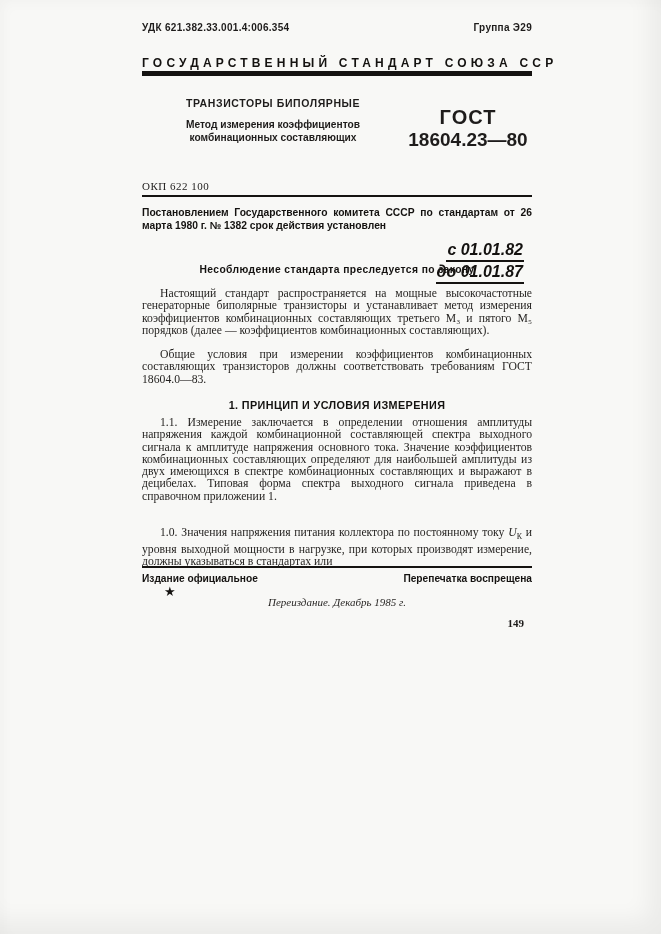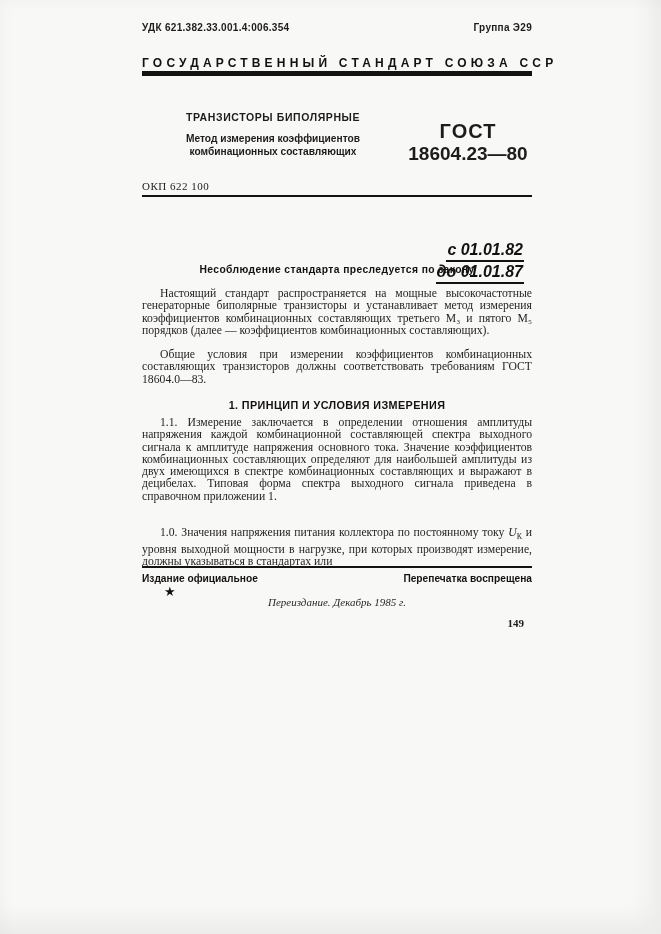--- a/index.html
+++ b/index.html
@@ -27,21 +27,21 @@
   .udk-row { top:22px; display:flex; justify-content:space-between;
              font-family:"Liberation Sans","DejaVu Sans",sans-serif;
              font-weight:bold; font-size:10px; letter-spacing:0.3px; }
 
   .main-header { top:56px; text-align:center;
                  font-family:"Liberation Sans","DejaVu Sans",sans-serif;
                  font-weight:bold; font-size:12px; letter-spacing:4.2px;
                  white-space:nowrap; color:#141210; }
   .header-bar { top:71px; height:5px; background:#151311; }
 
-  .title-row { top:111px; display:flex; }
+  .title-row { top:97px; display:flex; }
   .title-left { width:262px; text-align:center; }
   .title-ru   { font-size:10.5px; font-weight:bold; letter-spacing:0.6px; }
   .subtitle-ru{ margin-top:9px; font-size:10.2px; font-weight:bold; line-height:13px; }
   .title-en   { margin-top:9px; font-size:11px; line-height:13px; color:#2a2826; }
   .title-right { width:128px; text-align:center; padding-top:9px; }
   .gost-label  { font-size:20px; font-weight:bold; letter-spacing:1px; line-height:22px; }
   .gost-number { font-size:19px; font-weight:bold; line-height:24px; white-space:nowrap; }
 
   .okp { top:180px; font-size:11px; letter-spacing:0.5px; }
   .rule-thin { top:195px; height:2px; background:#151311; }
@@ -96,20 +96,21 @@
       </div>
       <div class="title-right">
         <div class="gost-label sans">ГОСТ</div>
         <div class="gost-number sans">18604.23—80</div>
       </div>
     </div>
 
     <div class="abs okp">ОКП 622 100</div>
     <div class="abs rule-thin"></div>
 
+    <div class="abs decree sans">Постановлением Государственного комитета СССР по стандартам от 26 марта 1980 г. № 1382 срок действия установлен</div>
 
     <div class="abs dates sans">
       <div class="date-line"><span class="u">с 01.01.82</span></div>
       <div class="date-line"><span class="u">до 01.01.87</span></div>
     </div>
 
     <div class="abs law sans">Несоблюдение стандарта преследуется по закону</div>
 
     <p class="abs para p1">Настоящий стандарт распространяется на мощные высокочастотные генераторные биполярные транзисторы и устанавливает метод измерения коэффициентов комбинационных составляющих третьего М₃ и пятого М₅ порядков (далее — коэффициентов комбинационных составляющих).</p>
     <p class="abs para p2">Общие условия при измерении коэффициентов комбинационных составляющих транзисторов должны соответствовать требованиям ГОСТ 18604.0—83.</p>

